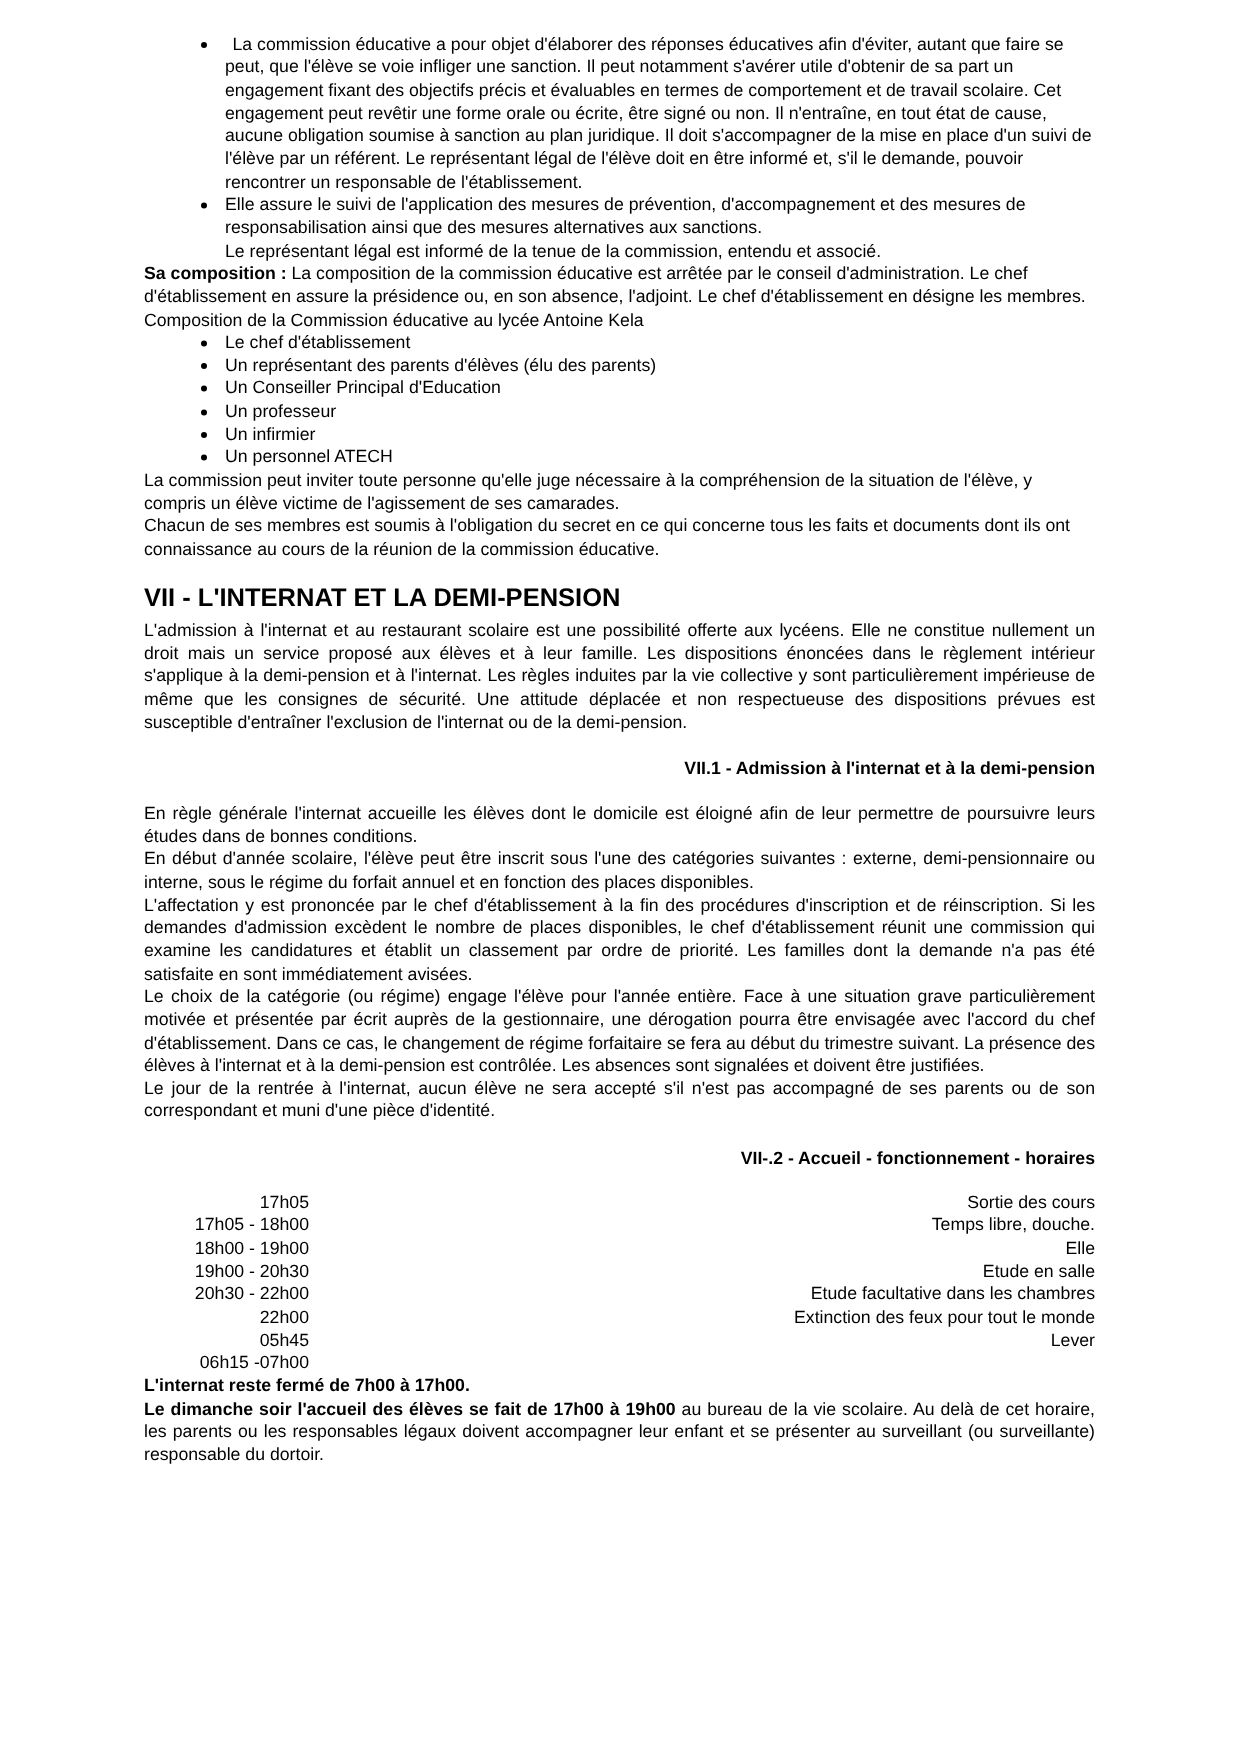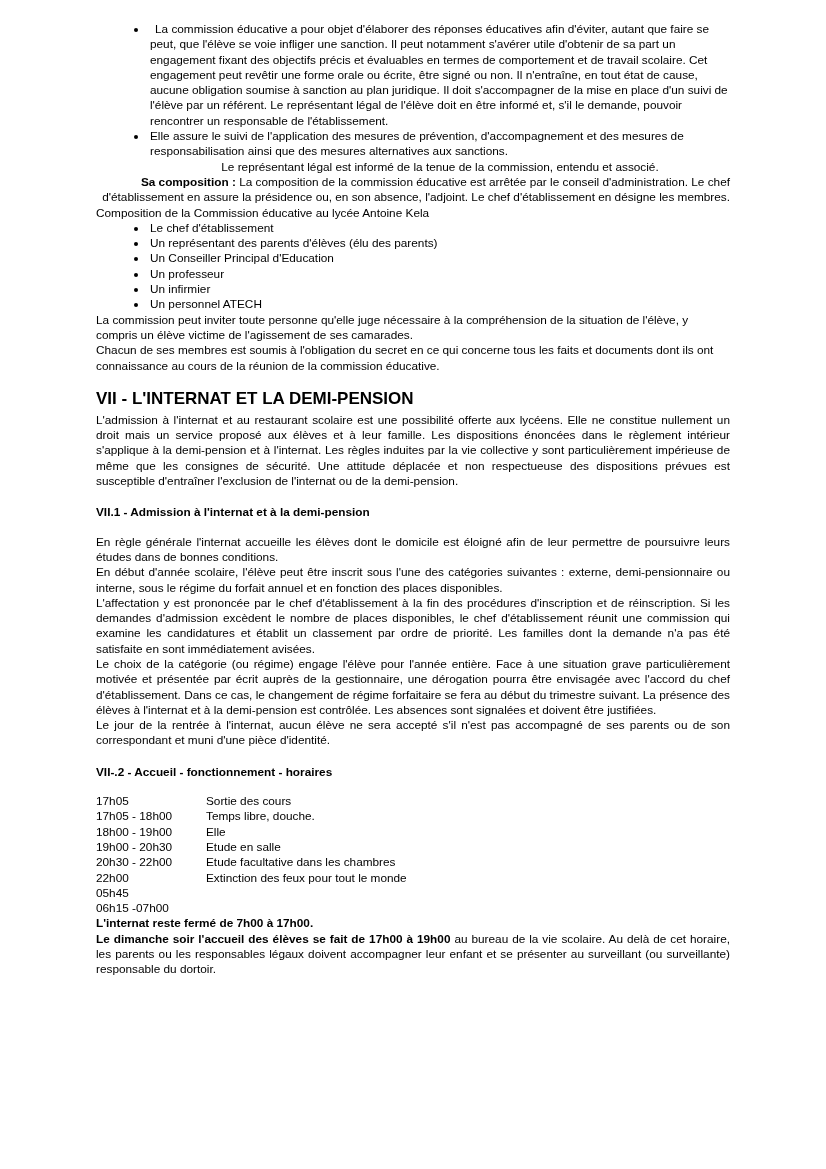--- a/index.html
+++ b/index.html
@@ -20,37 +20,38 @@
     padding: 22px 96px 0 96px;
     overflow: hidden;
   }
   ul.bullets {
     margin: 0;
     padding: 0 0 0 52px;
     list-style: disc;
   }
   ul.bullets li { margin: 0; padding-left: 2px; }
   li.indent1 { text-indent: 5px; }
-  li .cont { text-indent: 0; text-align: center; }
+  li .cont { text-indent: 0; }
   p.para { margin: 0; }
-  .gap-top { margin-top: 12px; text-align: right; }
+  .gap-top { margin-top: 12px; }
   .just { text-align: justify; }
   .h1 {
     font-size: 17px;
     font-weight: bold;
     line-height: 22px;
     margin: 14px 0 3px 0;
   }
   .h2 {
     font-size: 11.8px;
     font-weight: bold;
     margin: 16px 0 14px 0;
+    text-align: right;
   }
   .schedule { margin: 0; }
-  .sched-row { display: flex; }
+  .sched-row { display: flex; text-align: right; }
   .sched-time { width: 110px; flex: none; }
   .sched-act { flex: 1; }
   .bold { font-weight: bold; }
   .closing-top { margin-top: 16px; }
 </style>
 </head>
 <body>
 
 <div class="page">
 
@@ -115,20 +116,21 @@
     <div class="sched-row">
       <span class="sched-time">20h30 - 22h00</span>
       <span class="sched-act">Etude facultative dans les chambres</span>
     </div>
     <div class="sched-row">
       <span class="sched-time">22h00</span>
       <span class="sched-act">Extinction des feux pour tout le monde</span>
     </div>
     <div class="sched-row">
       <span class="sched-time">05h45</span>
+      <span class="sched-act">Lever</span>
     </div>
     <div class="sched-row">
       <span class="sched-time">06h15 -07h00</span>
     </div>
   </div>
 
   <p class="para bold closing-top">L'internat reste fermé de 7h00 à 17h00.</p>
   <p class="para just"><strong>Le dimanche soir l'accueil des élèves se fait de 17h00 à 19h00</strong><span> au bureau de la vie scolaire. Au delà de cet horaire, les parents ou les responsables légaux doivent accompagner leur enfant et se présenter au surveillant (ou surveillante) responsable du dortoir.</span></p>
 
 </div>

